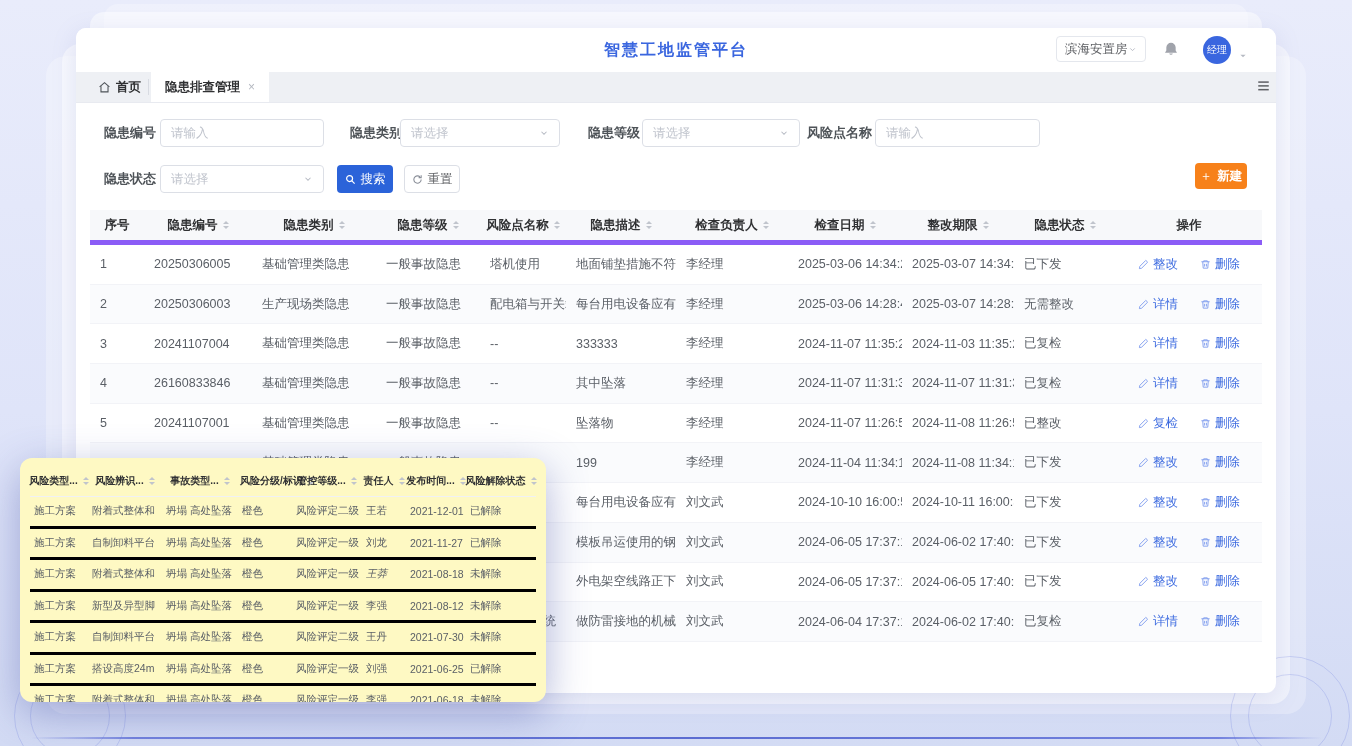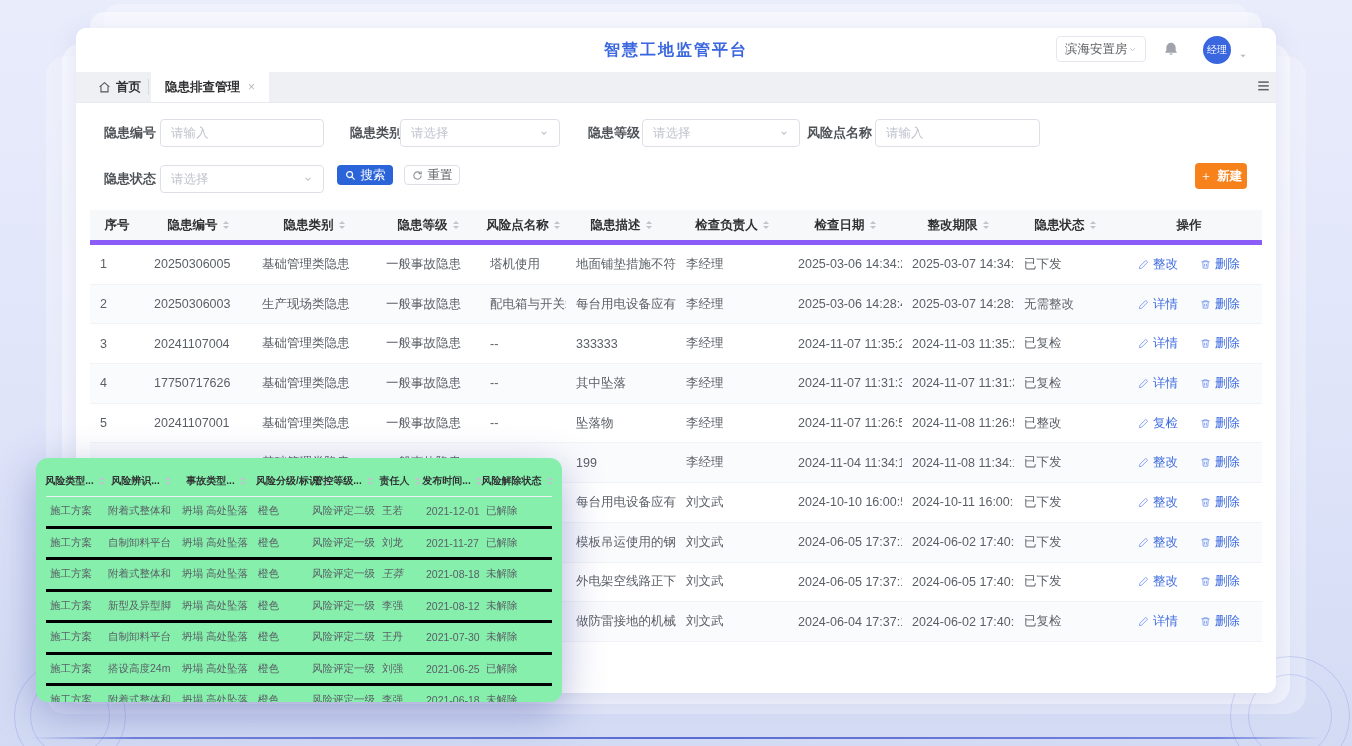--- a/index.html
+++ b/index.html
@@ -46,21 +46,21 @@
 
   
   .filters{position:absolute;left:0;top:75px;width:100%;height:107px;background:#fff;}
   .fld-label{position:absolute;font-size:13px;color:#4e5358;font-weight:bold;line-height:28px;}
   .inp,.sel{position:absolute;height:28px;border:1px solid #dcdfe6;border-radius:4px;box-sizing:border-box;background:#fff;}
   .inp input{border:none;outline:none;width:100%;height:100%;padding:0 10px;font-size:12.5px;color:#606266;
     font-family:inherit;background:transparent;box-sizing:border-box;}
   .inp input::placeholder{color:#bfc3cc;}
   .sel{display:flex;align-items:center;justify-content:space-between;padding:0 10px;cursor:pointer;}
   .sel span{font-size:12.5px;color:#bfc3cc;}
-  .btn{position:absolute;height:20px;border-radius:4px;display:flex;align-items:center;justify-content:center;
+  .btn{position:absolute;height:28px;border-radius:4px;display:flex;align-items:center;justify-content:center;
     gap:5px;font-size:12.5px;cursor:pointer;box-sizing:border-box;}
   .btn-search{left:261px;top:16px;width:56px;background:#2b63d9;color:#fff;}
   .btn-reset{left:328px;top:16px;width:56px;background:#fff;border:1px solid #dcdfe6;color:#606266;}
   .btn-create{left:1119px;top:15px;width:52px;height:26px;background:#f7811a;color:#fff;font-weight:bold;}
   .row1{top:16px;} .row2{top:62px;}
 
   
   .tbl{position:absolute;left:14px;top:182px;width:1172px;}
   .thead{display:flex;background:#f7f8fa;height:30px;border-bottom:5px solid #8b5cf6;}
   .thead .cell{display:flex;align-items:center;justify-content:center;font-size:12.5px;color:#303133;font-weight:bold;
@@ -69,22 +69,22 @@
   .trow:nth-child(odd){background:#fafbfd;}
   .cell{box-sizing:border-box;padding:0 10px;font-size:12.5px;color:#5a5f66;white-space:nowrap;overflow:hidden;}
   .cell.ops{display:flex;align-items:center;justify-content:center;gap:22px;overflow:visible;}
   .op{color:#3d6be0;font-size:12.5px;display:inline-flex;align-items:center;gap:4px;cursor:pointer;}
   .caret{display:inline-flex;flex-direction:column;margin-left:5px;}
   .caret i{width:0;height:0;border:3.5px solid transparent;display:block;}
   .caret .up{border-bottom-color:#c0c4cc;margin-bottom:2px;}
   .caret .dn{border-top-color:#c0c4cc;}
 
   
-  .overlay{position:absolute;left:20px;top:458px;width:526px;height:244px;background:#86efac;border-radius:12px;
-    box-shadow:0 12px 42px rgba(80,90,170,.45);z-index:30;overflow:hidden;margin-left:16px;}
+  .overlay{position:absolute;left:20px;top:458px;width:526px;height:244px;background:#fef9c3;border-radius:12px;
+    box-shadow:0 12px 42px rgba(80,90,170,.45);z-index:30;overflow:hidden;}
   .ov-tbl{position:absolute;left:10px;top:8px;width:506px;}
   .ov-head{display:flex;height:30px;align-items:center;border-bottom:1px solid #f0f1f5;}
   .ov-head .ovcell{font-size:10px;font-weight:bold;color:#303133;display:flex;align-items:center;justify-content:center;
     overflow:visible;white-space:nowrap;padding:0;}
   .ov-row{display:flex;height:28.5px;align-items:center;border-bottom:3px solid #000000;}
   .ovcell{box-sizing:border-box;font-size:10.5px;color:#5a5f66;white-space:nowrap;overflow:hidden;padding:0 4px;}
   .ov-head .caret i{border-width:3px;}
 </style>
 </head>
 <body>
@@ -343,21 +343,21 @@
           <span class="op">
             <svg width="11" height="11" viewBox="0 0 24 24" fill="none" stroke="#7e9bee" stroke-width="2">
               <path d="M3 6h18M8 6V4h8v2M6 6l1 14h10l1-14M10 10.5v6M14 10.5v6"></path>
             </svg>
             <span>删除</span>
           </span>
         </div>
       </div>
       <div class="trow">
         <div class="cell" style="width: 54px;">4</div>
-        <div class="cell" style="width: 108px;">17750717626</div>
+        <div class="cell" style="width: 108px;">26160833846</div>
         <div class="cell" style="width: 124px;">基础管理类隐患</div>
         <div class="cell" style="width: 104px;">一般事故隐患</div>
         <div class="cell" style="width: 86px;">--</div>
         <div class="cell" style="width: 110px;">其中坠落</div>
         <div class="cell" style="width: 112px;">李经理</div>
         <div class="cell" style="width: 114px;">2024-11-07 11:31:34</div>
         <div class="cell" style="width: 112px;">2024-11-07 11:31:34</div>
         <div class="cell" style="width: 102px;">已复检</div>
         <div class="cell ops" style="width: 146px;">
           <span class="op">

